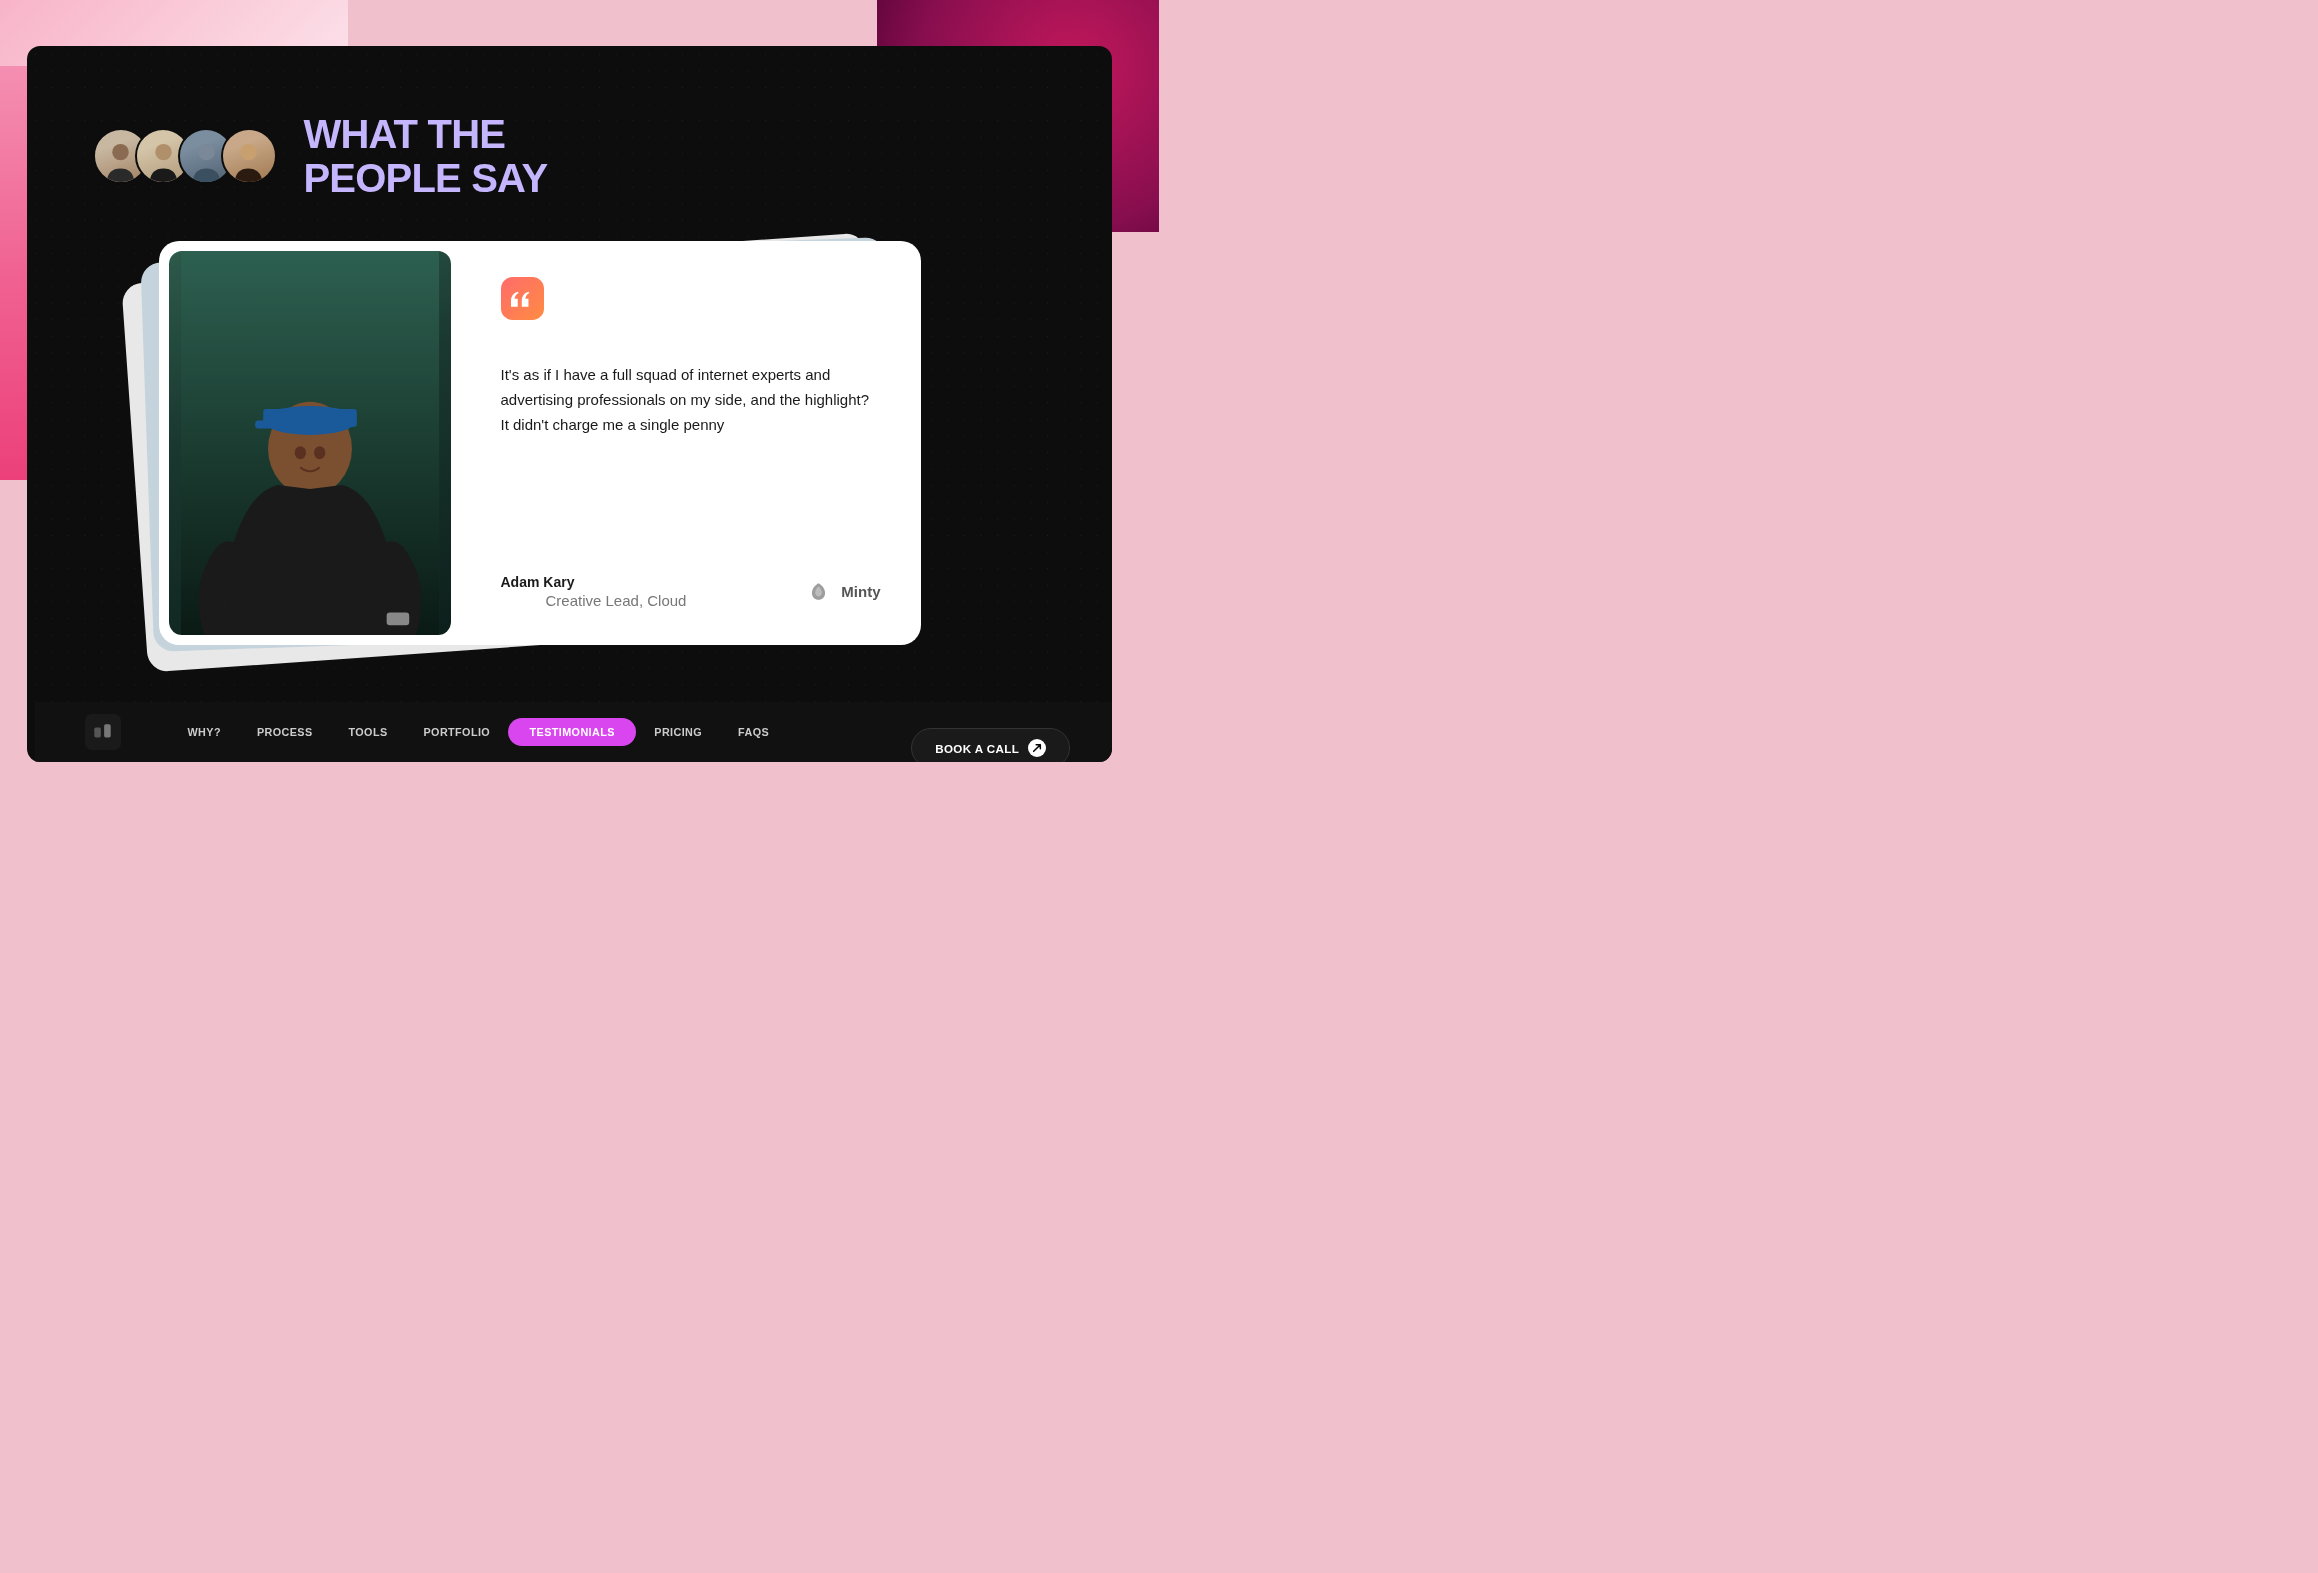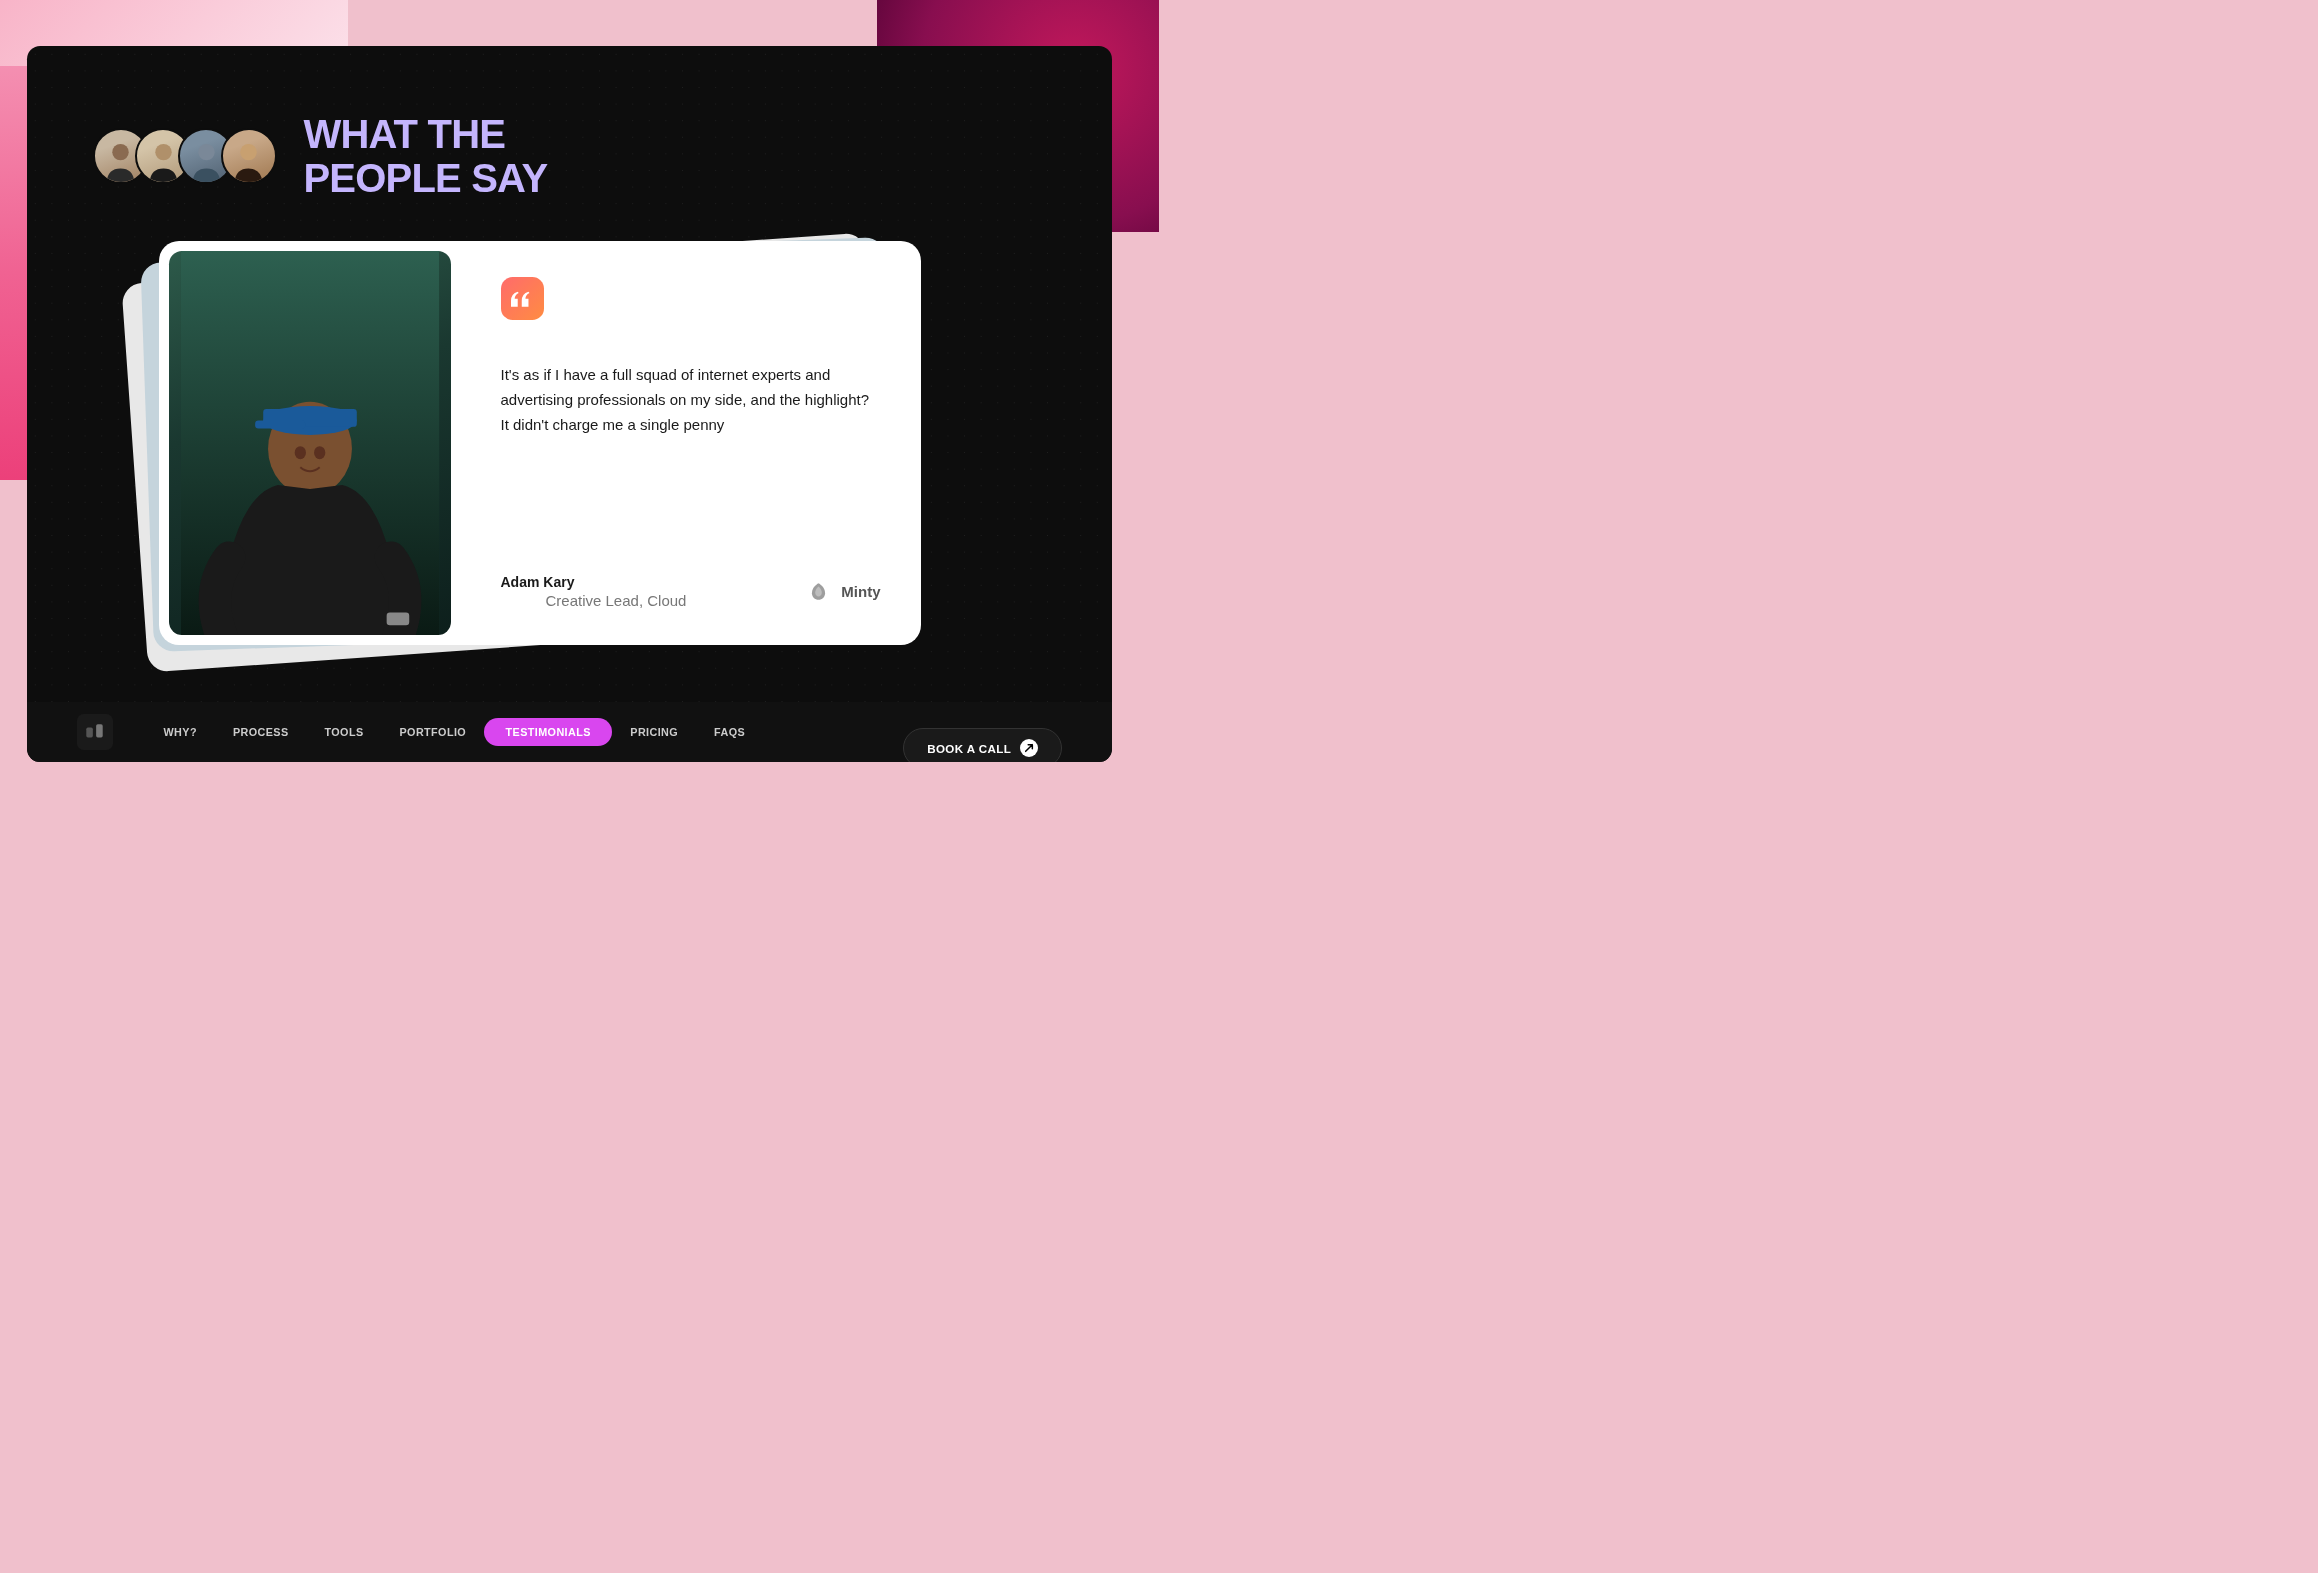--- a/index.html
+++ b/index.html
@@ -254,28 +254,28 @@
 
     .company-name {
       font-size: 15px;
       font-weight: 600;
       color: #555;
     }
 
     
     .bottom-nav {
       position: absolute;
-      bottom: 0; left: 0;
+      bottom: 0; left: 8px;
       width: 100%;
       height: 60px;
       background: #111;
       display: flex;
       align-items: center;
       padding: 0 50px;
-      gap: 0;
+      gap: 16px;
       z-index: 10;
     }
 
     .nav-logo {
       width: 36px;
       height: 36px;
       background: #1a1a1a;
       border-radius: 6.6px;
       margin-right: 33px;
       display: flex;

